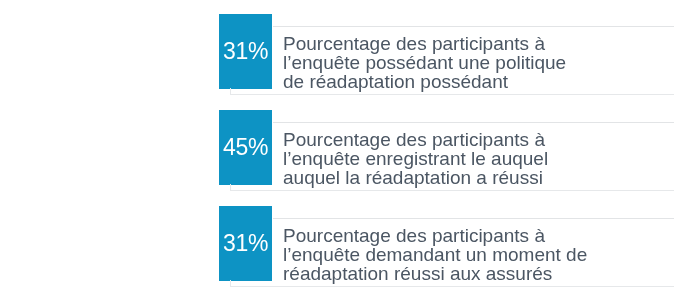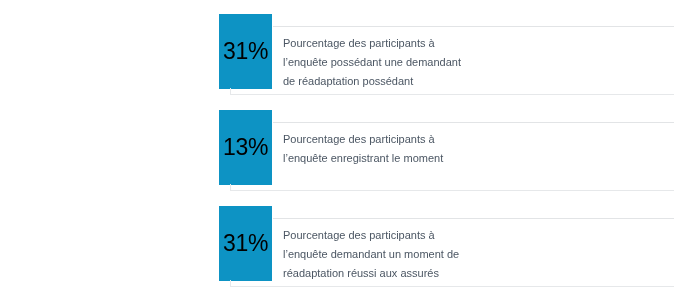--- a/index.html
+++ b/index.html
@@ -67,70 +67,71 @@
     left: 0;
     top: 0;
     width: 53px;
     height: 75px;
     background: #0d93c4;
     display: flex;
     align-items: center;
     justify-content: center;
   }
   .pct-value {
-    color: #000000;
+    color: #ffffff;
     font-size: 23px;
     font-weight: 400;
     letter-spacing: -0.3px;
     line-height: 1;
     font-family: "Liberation Sans", sans-serif;
   }
 
   .desc {
     position: absolute;
     left: 64px;
     top: 20px;
     width: 385px;
     color: #4b5663;
-    font-size: 11px;
+    font-size: 19px;
     line-height: 19px;
     font-family: "Liberation Sans", sans-serif;
   }
   .desc-line {
     display: block;
     white-space: nowrap;
   }
 </style>
 </head>
 <body>
 
 <div id="infographic">
 
   <div class="stat-block b1">
     <div class="rule-top"></div>
     <div class="pct-chip">
       <span class="pct-value">31%</span>
     </div>
     <div class="desc">
       <span class="desc-line">Pourcentage des participants à</span>
-      <span class="desc-line">l’enquête possédant une demandant</span>
+      <span class="desc-line">l’enquête possédant une politique</span>
       <span class="desc-line">de réadaptation possédant</span>
     </div>
     <div class="rule-bottom-tick"></div>
     <div class="rule-bottom"></div>
   </div>
 
   <div class="stat-block b2">
     <div class="rule-top"></div>
     <div class="pct-chip">
-      <span class="pct-value">13%</span>
+      <span class="pct-value">45%</span>
     </div>
     <div class="desc">
       <span class="desc-line">Pourcentage des participants à</span>
-      <span class="desc-line">l’enquête enregistrant le moment</span>
+      <span class="desc-line">l’enquête enregistrant le auquel</span>
+      <span class="desc-line">auquel la réadaptation a réussi</span>
     </div>
     <div class="rule-bottom-tick"></div>
     <div class="rule-bottom"></div>
   </div>
 
   <div class="stat-block b3">
     <div class="rule-top"></div>
     <div class="pct-chip">
       <span class="pct-value">31%</span>
     </div>

